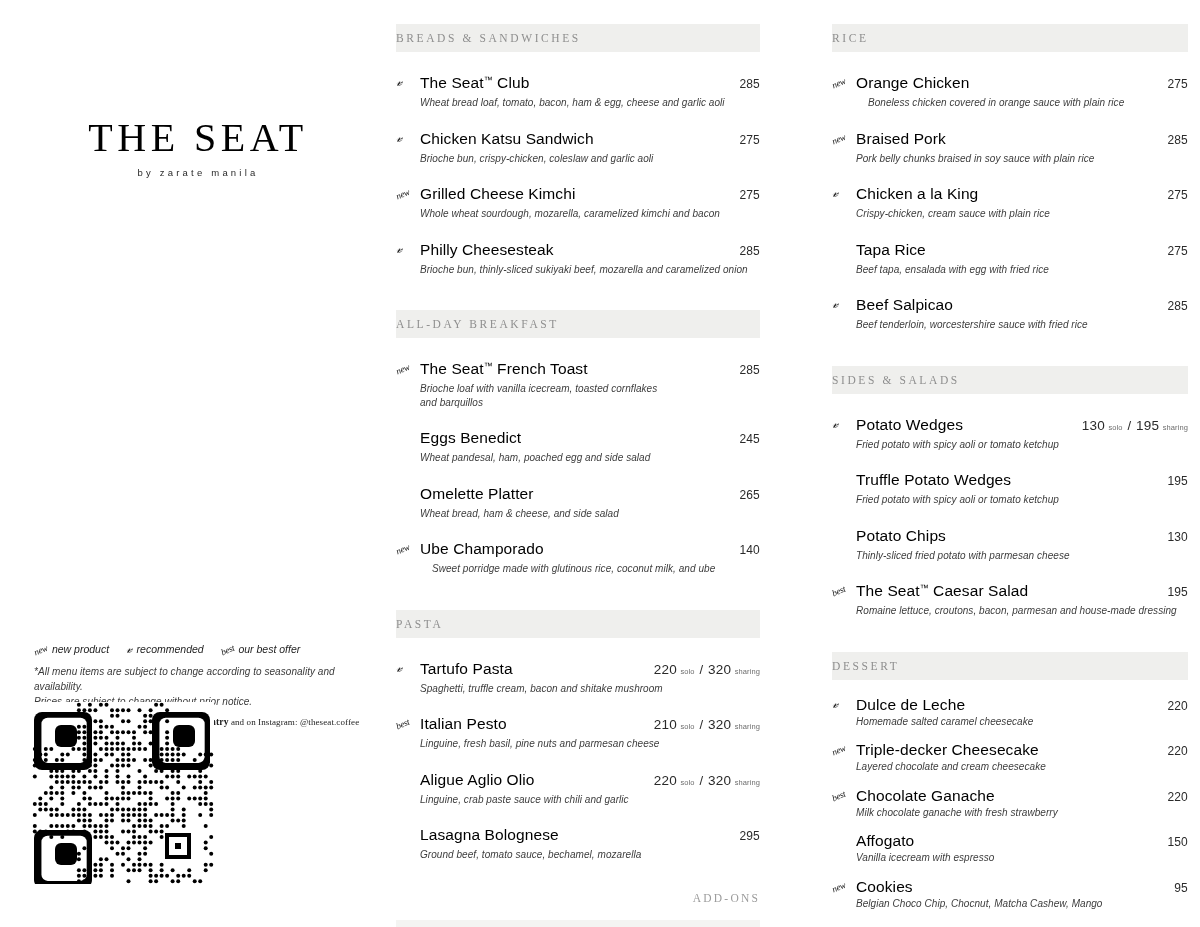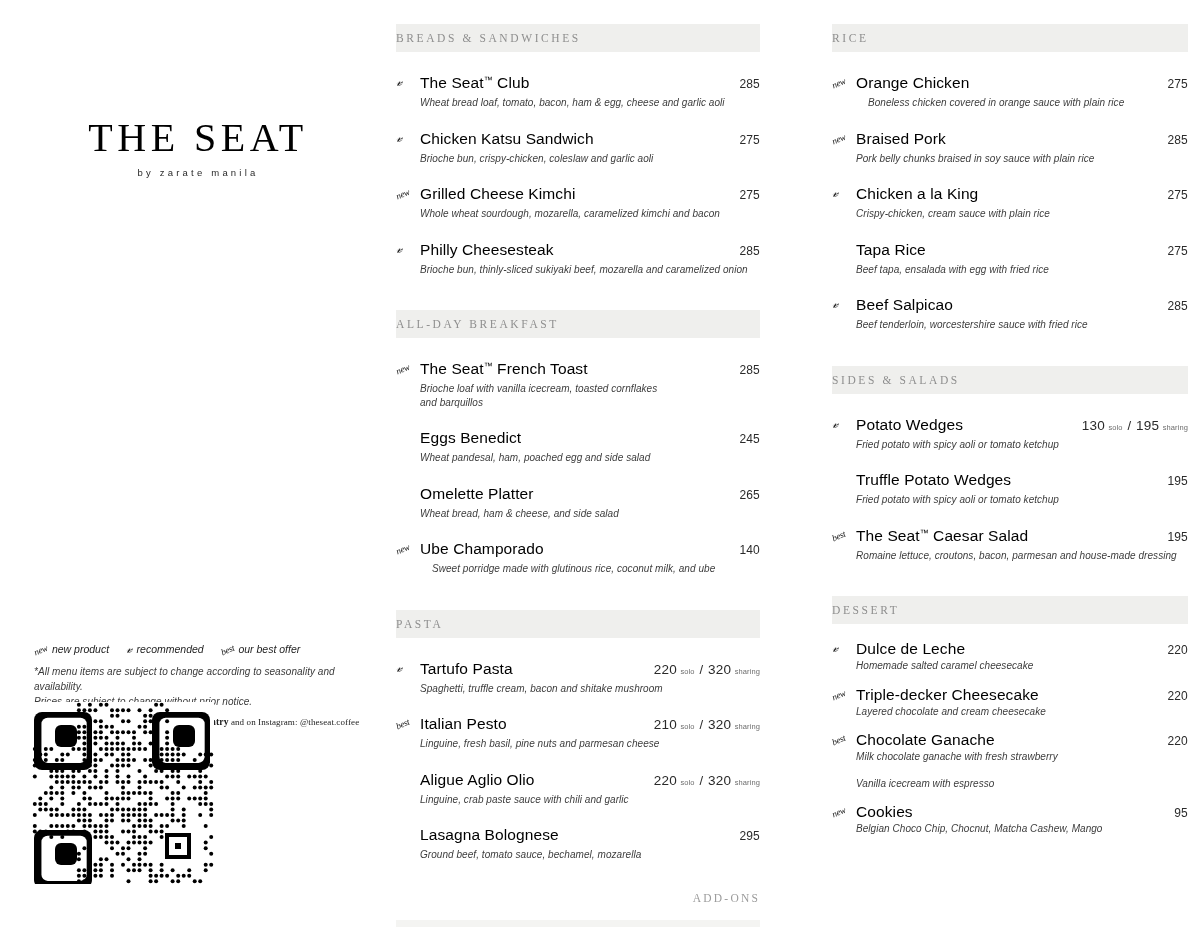--- a/index.html
+++ b/index.html
@@ -899,20 +899,31 @@
               <span class="item-name"><span>Truffle Potato Wedges</span></span>
               <span class="dots"></span>
               <span class="item-price"><span>195</span></span>
             </div>
             <div class="item-desc">
               <div>Fried potato with spicy aoli or tomato ketchup</div>
             </div>
           </div>
           <div class="item">
             <div class="item-line">
+              <span class="item-mark"></span>
+              <span class="item-name"><span>Potato Chips</span></span>
+              <span class="dots"></span>
+              <span class="item-price"><span>130</span></span>
+            </div>
+            <div class="item-desc">
+              <div>Thinly-sliced fried potato with parmesan cheese</div>
+            </div>
+          </div>
+          <div class="item">
+            <div class="item-line">
               <span class="item-mark"><span class="mark mark-best">best</span></span>
               <span class="item-name"><span>The Seat</span><span class="tm">™</span><span> Caesar Salad</span></span>
               <span class="dots"></span>
               <span class="item-price"><span>195</span></span>
             </div>
             <div class="item-desc">
               <div>Romaine lettuce, croutons, bacon, parmesan and house-made dressing</div>
             </div>
           </div>
         </div>
@@ -947,20 +958,26 @@
               <span class="item-mark"><span class="mark mark-best">best</span></span>
               <span class="item-name"><span>Chocolate Ganache</span></span>
               <span class="dots"></span>
               <span class="item-price"><span>220</span></span>
             </div>
             <div class="item-desc">
               <div>Milk chocolate ganache with fresh strawberry</div>
             </div>
           </div>
           <div class="item">
+            <div class="item-line">
+              <span class="item-mark"></span>
+              <span class="item-name"><span>Affogato</span></span>
+              <span class="dots"></span>
+              <span class="item-price"><span>150</span></span>
+            </div>
             <div class="item-desc">
               <div>Vanilla icecream with espresso</div>
             </div>
           </div>
           <div class="item">
             <div class="item-line">
               <span class="item-mark"><span class="mark mark-new">new</span></span>
               <span class="item-name"><span>Cookies</span></span>
               <span class="dots"></span>
               <span class="item-price"><span>95</span></span>

